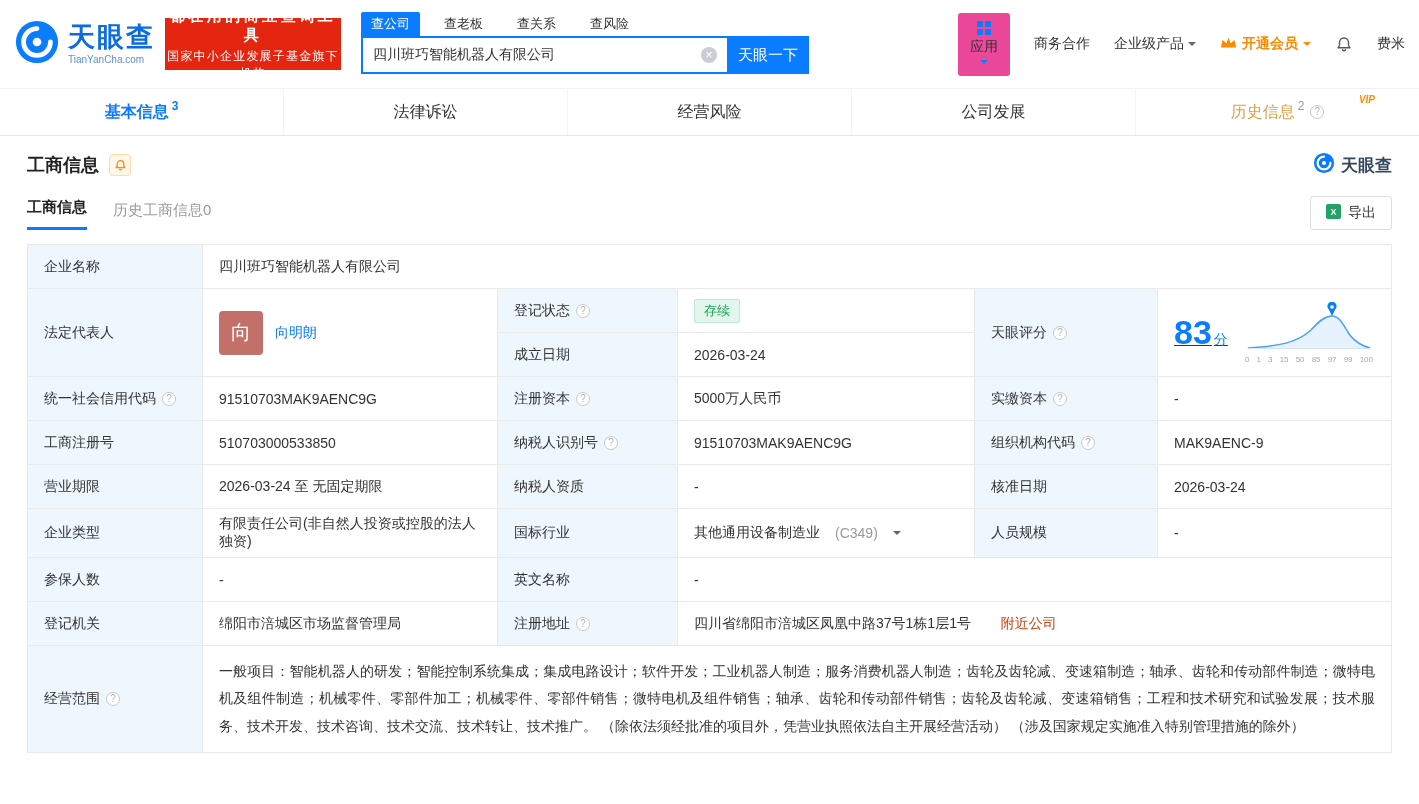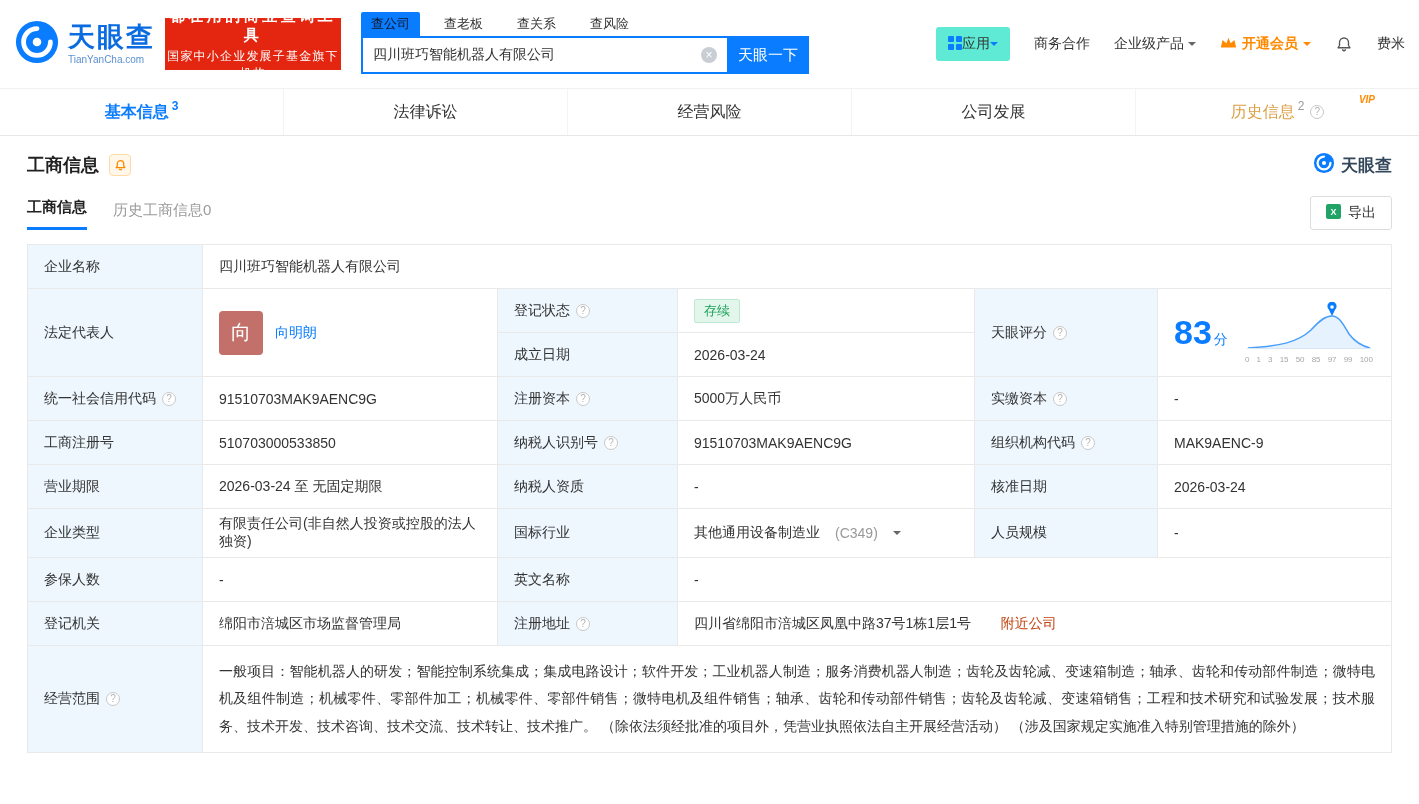--- a/index.html
+++ b/index.html
@@ -13,34 +13,34 @@
   .logo-txt .cn { font-size:27px; font-weight:bold; color:#0a6ce0; line-height:1; letter-spacing:2px;}
   .logo-txt .en { font-size:10px; color:#5b8fd0; margin-top:3px; }
   .banner { margin-left:10px; width:176px; height:52px; background:#e4250f; color:#fff;
     display:flex; flex-direction:column; justify-content:center; text-align:center; }
   .banner .l1 { font-size:15px; font-weight:bold; letter-spacing:3.5px; }
   .banner .l2 { font-size:12px; letter-spacing:1.2px; margin-top:3px; }
 
   .search-area { margin-left:20px; width:448px; }
   .search-tabs { display:flex; align-items:flex-end; gap:14px; font-size:13px; height:22px; }
   .search-tab { padding:3px 10px; color:#333; cursor:pointer; }
-  .search-tab.active { background:#0a7cff; color:#0f172a; border-radius:2px 2px 0 0;text-align:right; }
+  .search-tab.active { background:#0a7cff; color:#ffffff; border-radius:2px 2px 0 0;text-align:right; }
   .search-row { display:flex; height:38px; }
   .search-box { flex:1; display:flex; align-items:center; border:2px solid #0a7cff; border-right:none;
     background:#fff; padding:0 10px; }
   .search-box input { flex:1; border:none; outline:none; font-size:14px; color:#333;
     font-family:"Liberation Sans","DejaVu Sans",sans-serif; }
   .clear-icon { width:16px; height:16px; border-radius:50%; background:#c9cdd4; color:#fff;
     font-size:12px; line-height:16px; text-align:center; cursor:pointer; }
   .clear-icon::before { content:"×"; }
   .search-btn { width:82px; background:#0a7cff; color:#fff; border:none; font-size:15px; cursor:pointer; }
 
   .top-right { margin-left:auto; display:flex; align-items:center; gap:24px; font-size:14px; }
-  .apps-btn { display:flex; align-items:center; background:#5eead4; padding:8px 12px;
-    border-radius:3px; cursor:pointer; }
+  .apps-btn { display:flex; align-items:center; background:#ec4899; padding:8px 12px;
+    border-radius:3px; cursor:pointer;flex-direction:column; }
   .caret { width:0; height:0; border:4px solid transparent; border-top-color:#0a7cff; margin-top:4px; }
   .caret.dark { border-top-color:#666; }
   .caret.orange { border-top-color:#ff8a00; }
   .top-link { color:#333; display:flex; align-items:center; gap:4px; }
   .vip-link { color:#ff8a00; font-weight:bold; display:flex; align-items:center; gap:5px; }
   .bell-btn { display:flex; cursor:pointer; }
   .username { color:#333; cursor:pointer; }
 
   
   .main-tabs { height:48px; display:flex; border-top:1px solid #f1f1f1; border-bottom:1px solid #e7e7e7; }
@@ -79,21 +79,21 @@
   table.info td { border:1px solid #e9e9e9; font-size:14px; color:#333; padding:6px 16px; height:44px;
     vertical-align:middle; word-break:break-all; }
   td.lab { background:#eef7fe; }
   .rep { display:flex; align-items:center; gap:12px; }
   .avatar { width:44px; height:44px; border-radius:4px; background:#c3706a; color:#fff; font-size:20px;
     display:flex; align-items:center; justify-content:center; cursor:pointer; flex:0 0 auto; }
   .link { color:#0a7cff; }
   .badge-green { display:inline-block; background:#e3f6ec; color:#1fa35c; border:1px solid #bfe8d2;
     font-size:13px; padding:2px 9px; border-radius:2px; }
   .score-wrap { display:flex; align-items:center; justify-content:space-between; gap:8px; }
-  .score-num { white-space:nowrap; }
+  .score-num { white-space:nowrap;text-decoration:underline; }
   .score-num .big { font-size:34px; font-weight:bold; color:#0a7cff; }
   .score-num .unit { font-size:14px; color:#0a7cff; margin-left:2px; }
   .score-chart { width:130px; }
   .axis { display:flex; justify-content:space-between; font-size:8px; color:#a7a7a7; width:128px; }
   .ind-val { display:flex; align-items:center; gap:15px; cursor:pointer; }
   .ind-code { color:#999; }
   .scope-cell { line-height:1.95; padding:12px 16px !important; height:auto !important; text-align:justify; }
   .addr { display:inline; }
   .nearby { color:#c2410c; margin-left:26px; }
 </style>

